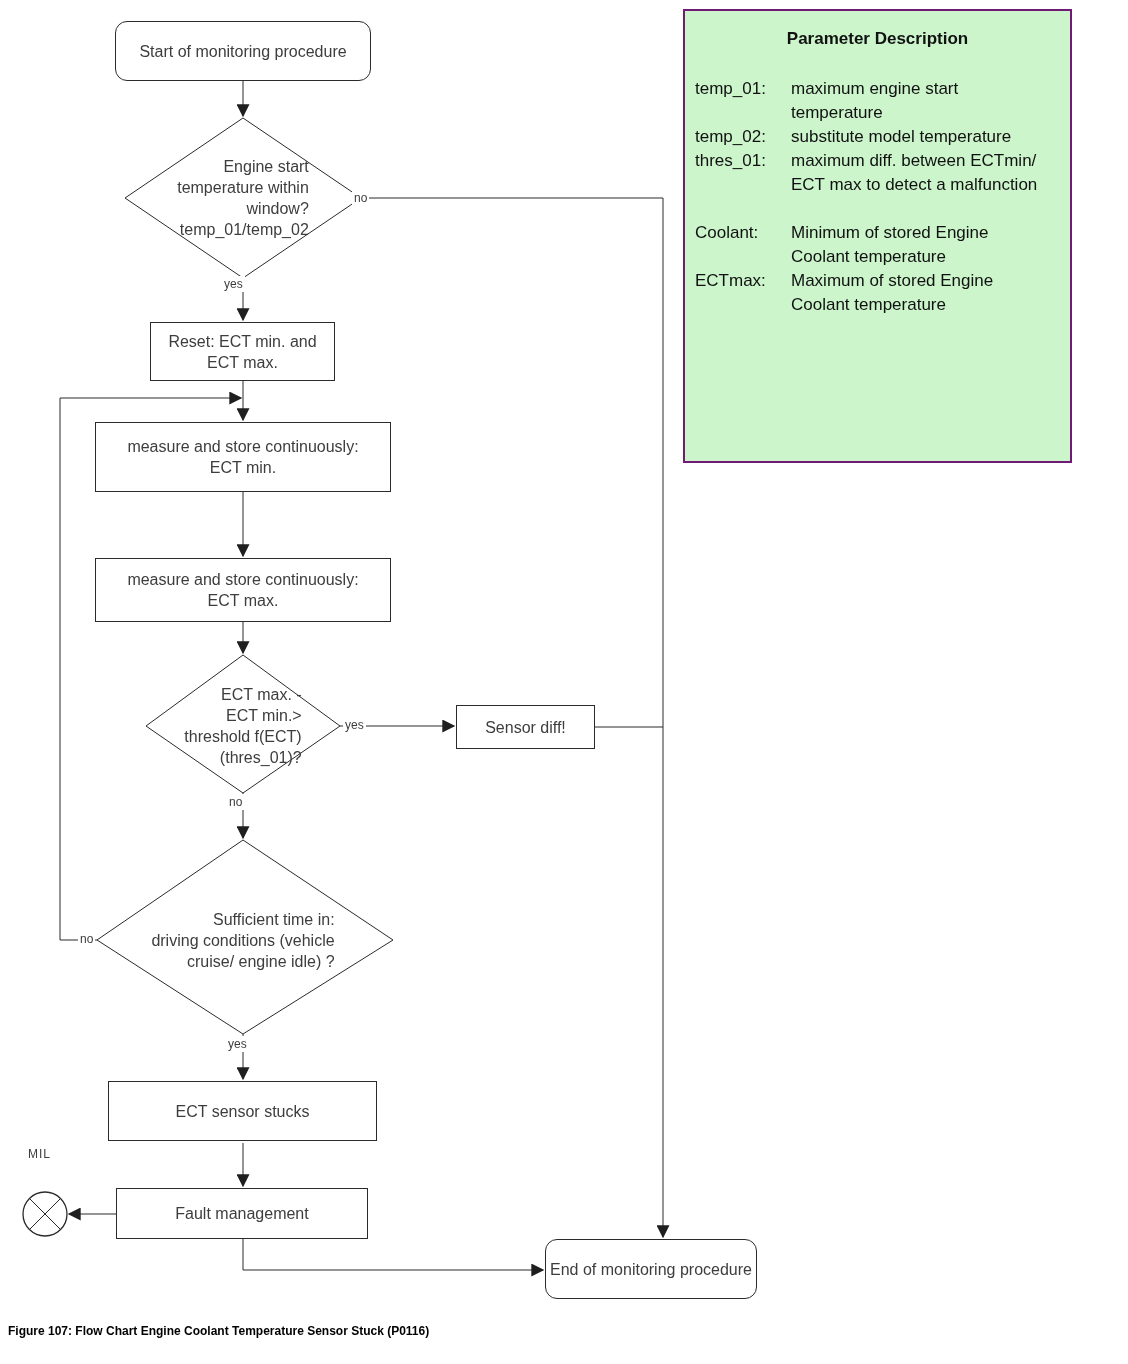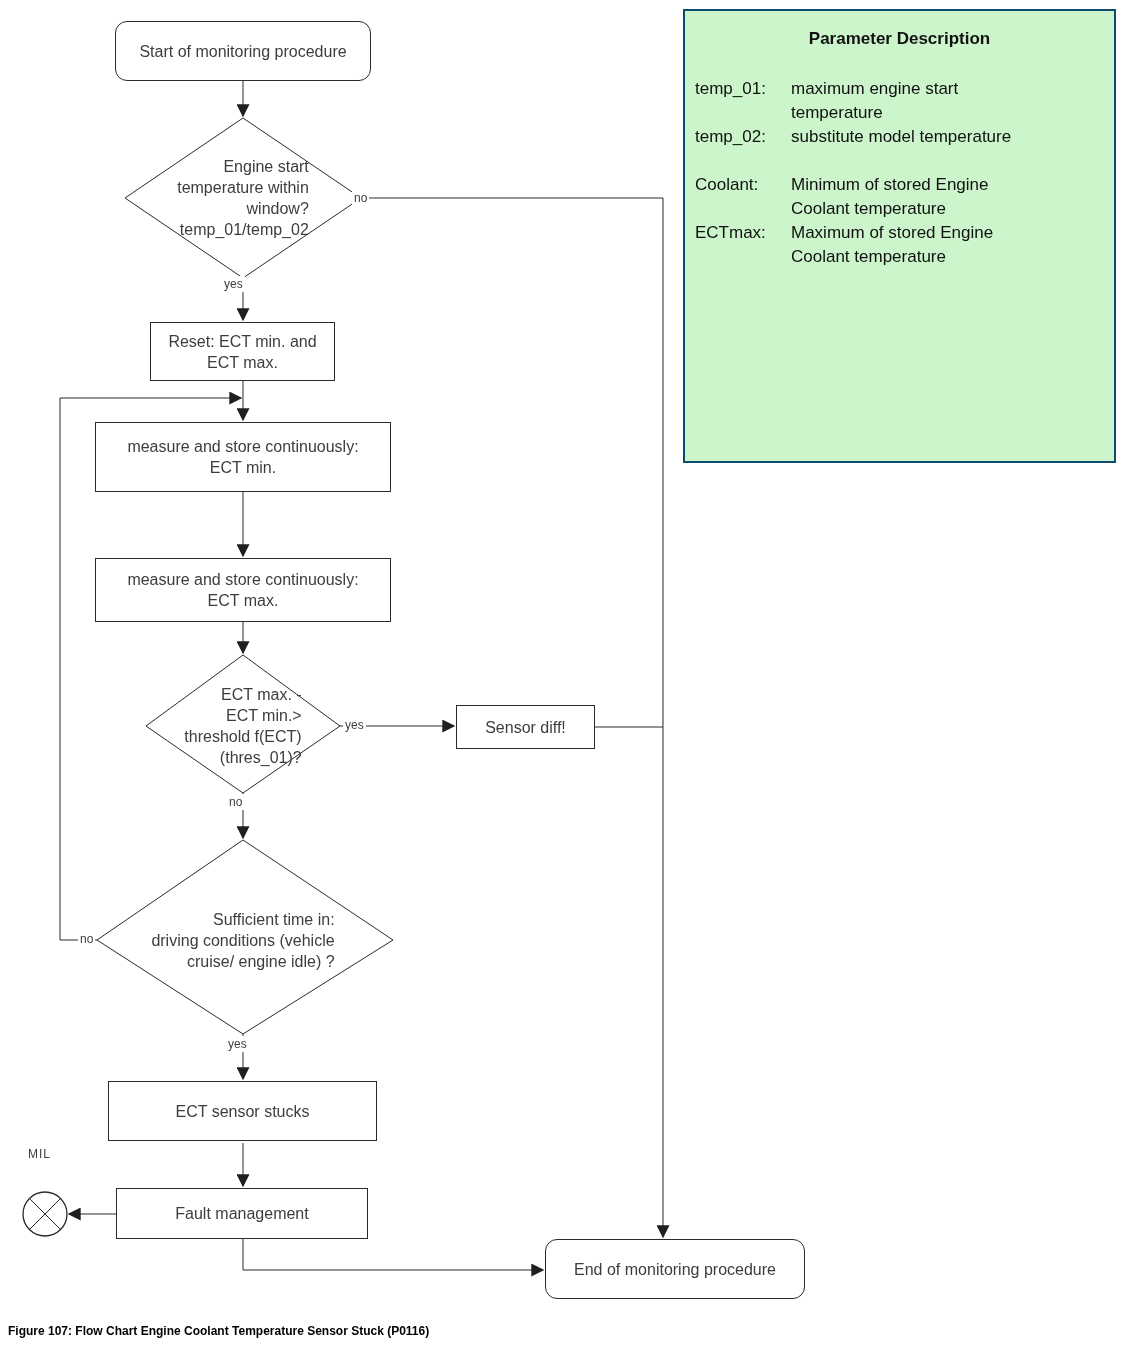--- a/index.html
+++ b/index.html
@@ -42,25 +42,25 @@
     position: absolute;
     font-size: 12px;
     line-height: 16px;
     background: #ffffff;
     padding: 0 2px;
   }
   .panel {
     position: absolute;
     left: 683px;
     top: 9px;
-    width: 433px;
+    width: 389px;
     height: 454px;
     box-sizing: border-box;
     background: #ccf5cc;
-    border: 2px solid #0c4a6e;
+    border: 2px solid #701a75;
     color: #111111;
     font-size: 17px;
     line-height: 24px;
   }
   .panel-title {
     text-align: center;
     font-weight: bold;
     margin-top: 16px;
     margin-bottom: 26px;
     font-size: 17px;
@@ -125,21 +125,21 @@
 
   <div class="node" style="left:95px; top:558px; width:296px; height:64px;">measure and store continuously:
 ECT max.</div>
 
   <div class="node" style="left:456px; top:705px; width:139px; height:44px;">Sensor diff!</div>
 
   <div class="node" style="left:108px; top:1081px; width:269px; height:60px;">ECT sensor stucks</div>
 
   <div class="node" style="left:116px; top:1188px; width:252px; height:51px;">Fault management</div>
 
-  <div class="node rounded" style="left:545px; top:1239px; width:260px; height:60px;">End of monitoring procedure</div>
+  <div class="node rounded" style="left:545px; top:1239px; width:212px; height:60px;">End of monitoring procedure</div>
 
   <div class="dtext" style="left:125px; top:140px; width:236px; height:116px;">Engine start
 temperature within
 window?
 temp_01/temp_02</div>
 
   <div class="dtext" style="left:146px; top:672px; width:194px; height:108px;">ECT max. -
 ECT min.&gt;
 threshold f(ECT)
 (thres_01)?</div>
@@ -162,20 +162,25 @@
 
     <div class="panel-entry">
       <span class="plabel">temp_01:</span>
       <span class="pdesc">maximum engine start
 temperature</span>
     </div>
     <div class="panel-entry">
       <span class="plabel">temp_02:</span>
       <span class="pdesc">substitute model temperature</span>
     </div>
+    <div class="panel-entry">
+      <span class="plabel">thres_01:</span>
+      <span class="pdesc">maximum diff. between ECTmin/
+ECT max to detect a malfunction</span>
+    </div>
 
     <div class="panel-defs">
       <div class="panel-entry">
         <span class="plabel">Coolant:</span>
         <span class="pdesc">Minimum of stored Engine
 Coolant temperature</span>
       </div>
       <div class="panel-entry">
         <span class="plabel">ECTmax:</span>
         <span class="pdesc">Maximum of stored Engine

